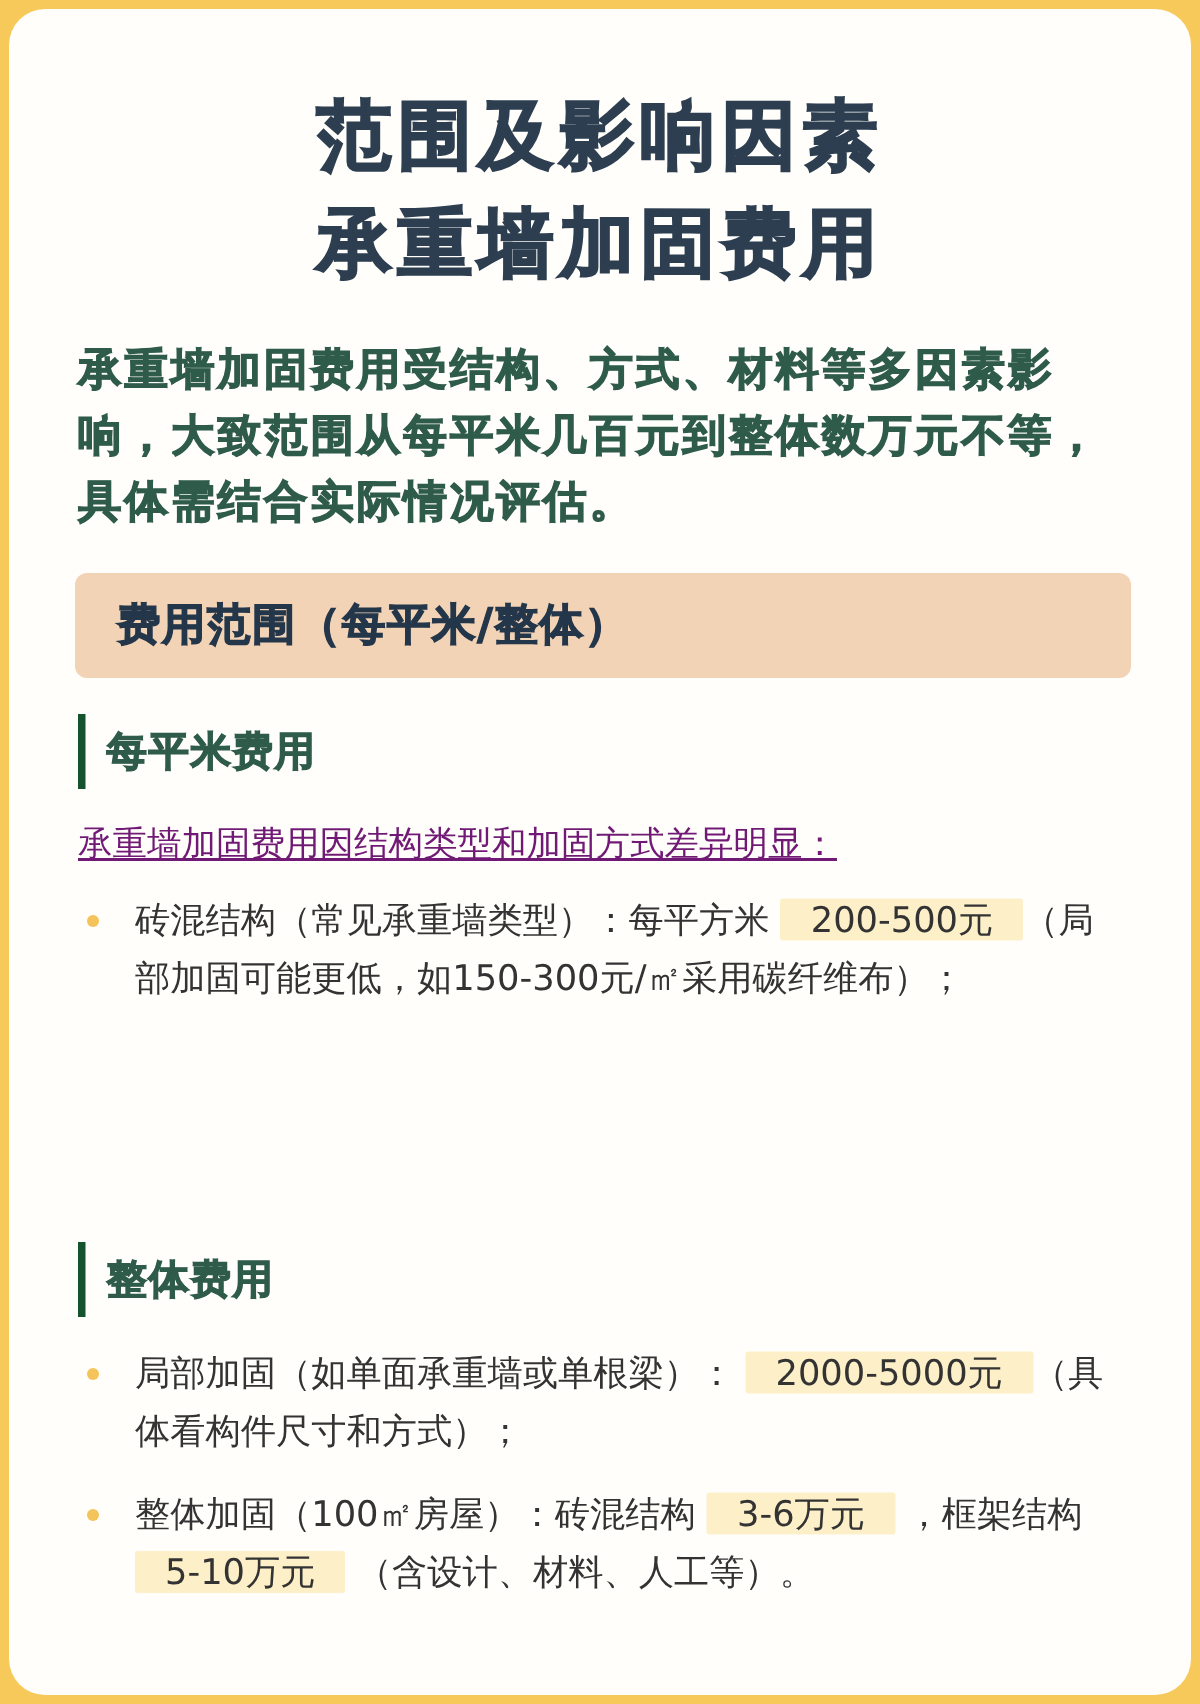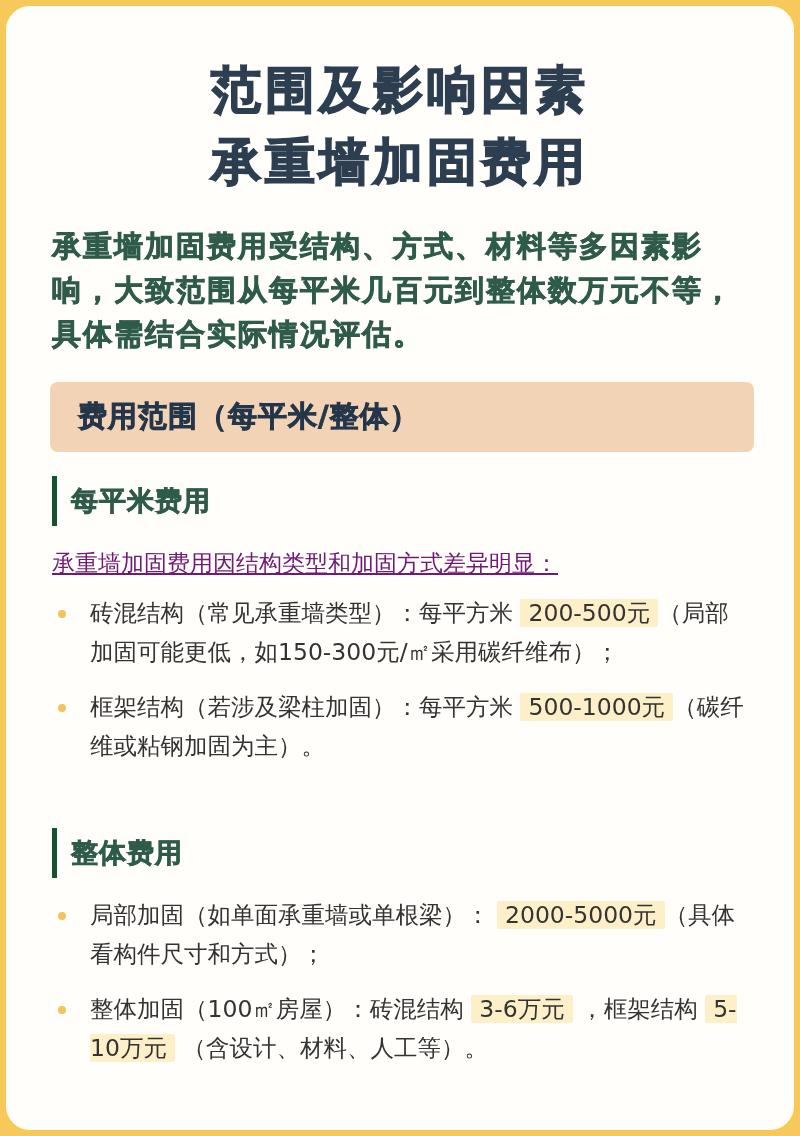--- a/index.html
+++ b/index.html
@@ -76,21 +76,21 @@
       color: #333;
       margin-bottom: 16px;
     }
     .bullet {
       position: absolute; left: 6px; top: 16px;
       width: 8px; height: 8px; border-radius: 50%;
       background: #f4c35a;
     }
     .hl {
       background: #fdf0c8;
-      padding: 0 8px;
+      padding: 0 20px;
       border-radius: 2px;
     }
   </style>
 </head>
 <body>
 
 <div class="frame">
   <div class="card">
 
     <div class="title">
@@ -108,24 +108,20 @@
       <span>每平米费用</span>
     </div>
 
     <div class="lead">承重墙加固费用因结构类型和加固方式差异明显：</div>
 
     <div class="list list1">
       <div class="item">
         <span class="bullet"></span>
         <span>砖混结构（常见承重墙类型）：每平方米 </span><span class="hl">200-500元</span><span>（局部加固可能更低，如150-300元/㎡采用碳纤维布）；</span>
       </div>
-      <div class="item">
-        <span class="bullet"></span>
-        <span>框架结构（若涉及梁柱加固）：每平方米 </span><span class="hl">500-1000元</span><span>（碳纤维或粘钢加固为主）。</span>
-      </div>
     </div>
 
     <div class="subhead sh2">
       <span>整体费用</span>
     </div>
 
     <div class="list list2">
       <div class="item">
         <span class="bullet"></span>
         <span>局部加固（如单面承重墙或单根梁）： </span><span class="hl">2000-5000元</span><span>（具体看构件尺寸和方式）；</span>

